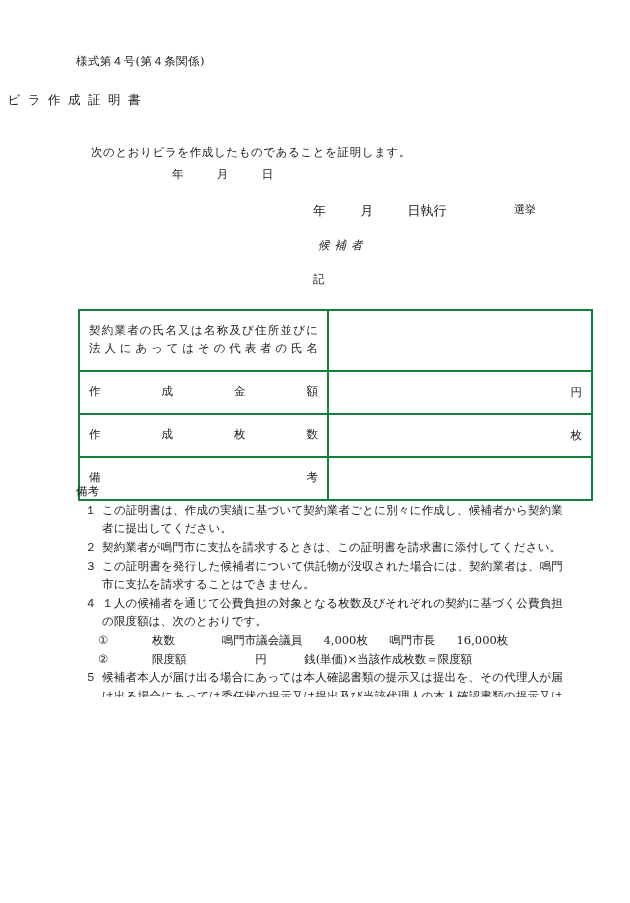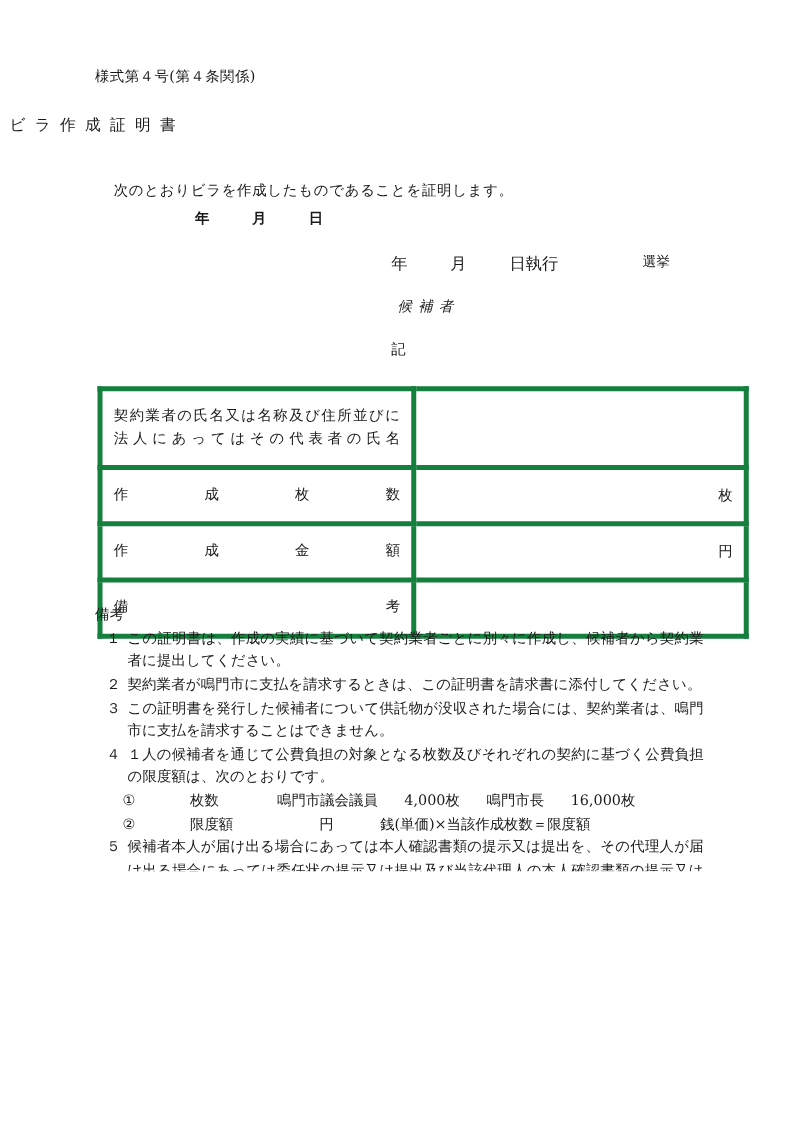--- a/index.html
+++ b/index.html
@@ -49,25 +49,24 @@
     top: 130px;
     font-size: 11.5px;
     letter-spacing: 0.6px;
     white-space: nowrap;
     margin-top: 15px;
   }
 
   
   .date-line-1 {
     position: absolute;
-    left: 156px;
+    left: 172px;
     top: 167px;
     font-size: 11.5px;
     white-space: nowrap;
-    font-weight: bold;
   }
   .date-line-1 .sp { display: inline-block; width: 26px; }
 
   .exec-line {
     position: absolute;
     left: 313px;
     top: 202px;
     font-size: 13px;
     white-space: nowrap;
   }
@@ -103,21 +102,21 @@
   
   .form-table {
     position: absolute;
     left: 78px;
     top: 309px;
     width: 473px;
     border-collapse: collapse;
     table-layout: fixed;
   }
   .form-table td {
-    border: 4px solid #15803d;
+    border: 2px solid #15803d;
     font-size: 11.5px;
     vertical-align: middle;
     padding: 0;
   }
   .form-table .label-cell {
     width: 229px;
     padding: 5px 9px 6px 9px;
   }
   .form-table .value-cell {
     width: 244px;
@@ -227,32 +226,32 @@
         <td class="label-cell">
           <span class="spread">契約業者の氏名又は名称及び住所並びに</span>
           <span class="spread">法人にあってはその代表者の氏名</span>
         </td>
         <td class="value-cell">
           <span></span>
         </td>
       </tr>
       <tr class="row-std">
         <td class="label-cell">
-          <span class="spread single">作成枚数</span>
+          <span class="spread single">作成金額</span>
         </td>
         <td class="value-cell">
-          <span class="unit">枚</span>
+          <span class="unit">円</span>
         </td>
       </tr>
       <tr class="row-std">
         <td class="label-cell">
-          <span class="spread single">作成金額</span>
+          <span class="spread single">作成枚数</span>
         </td>
         <td class="value-cell">
-          <span class="unit">円</span>
+          <span class="unit">枚</span>
         </td>
       </tr>
       <tr class="row-std">
         <td class="label-cell">
           <span class="spread single">備考</span>
         </td>
         <td class="value-cell">
           <span></span>
         </td>
       </tr>

